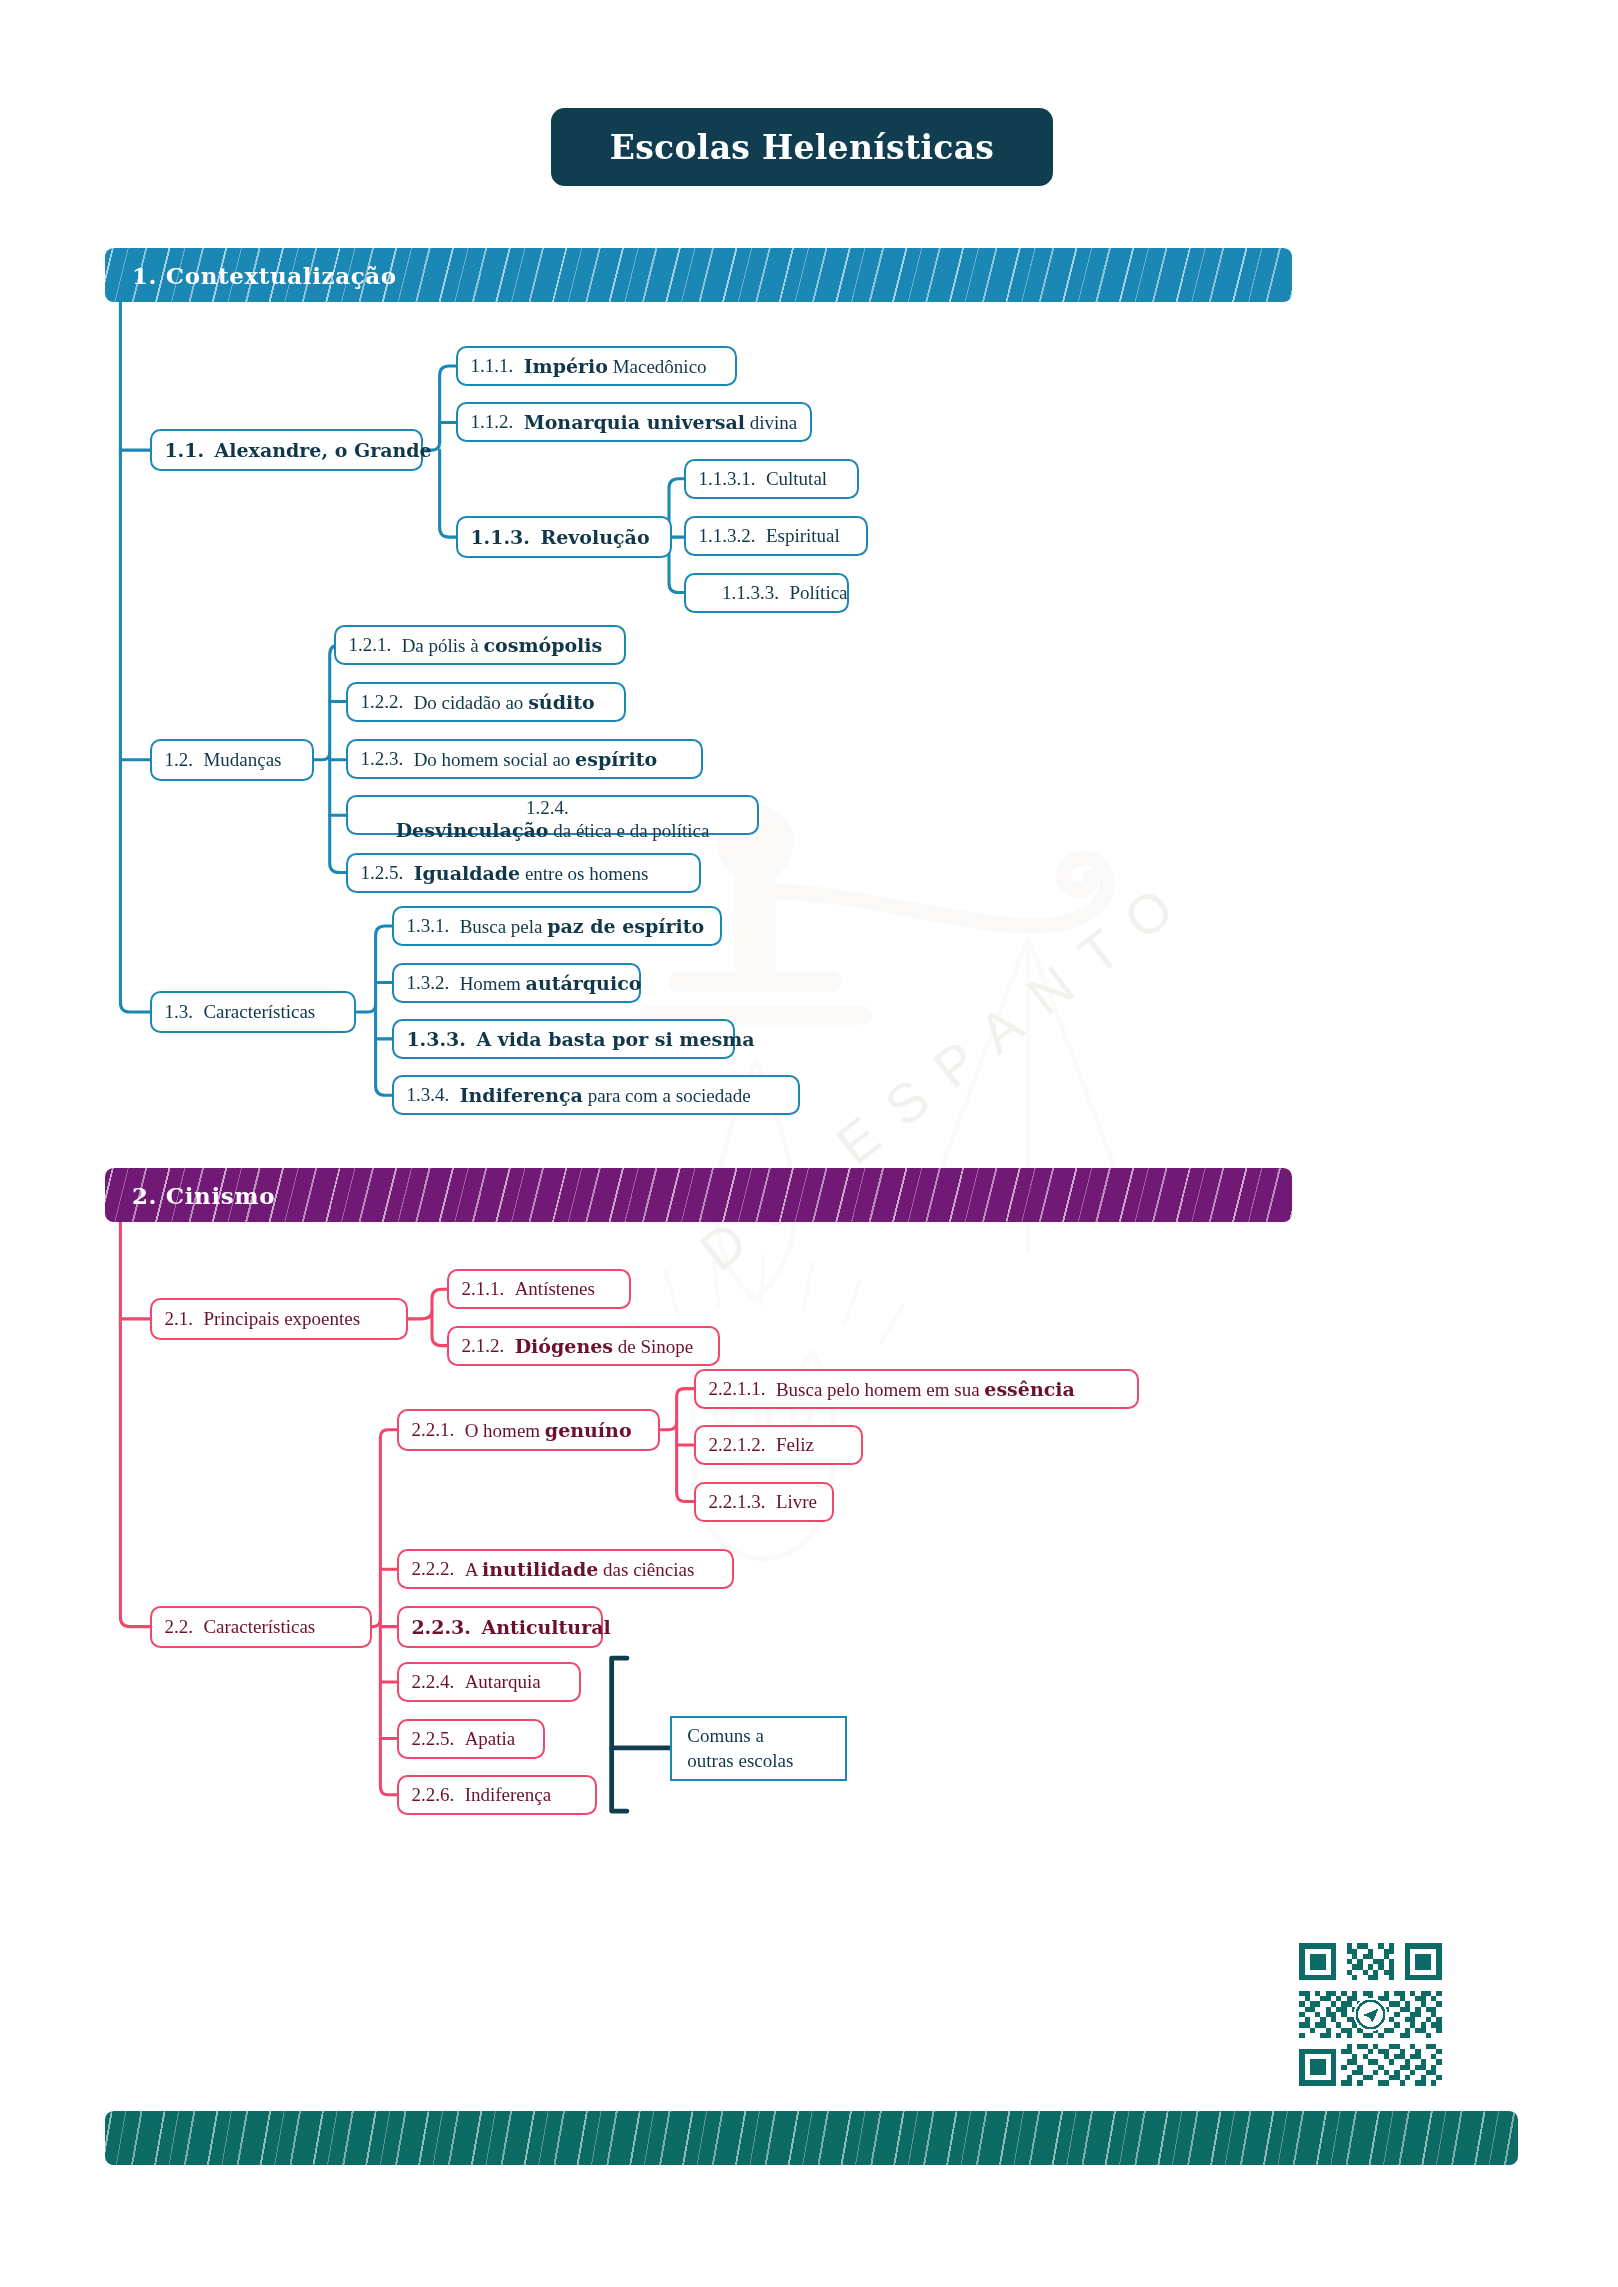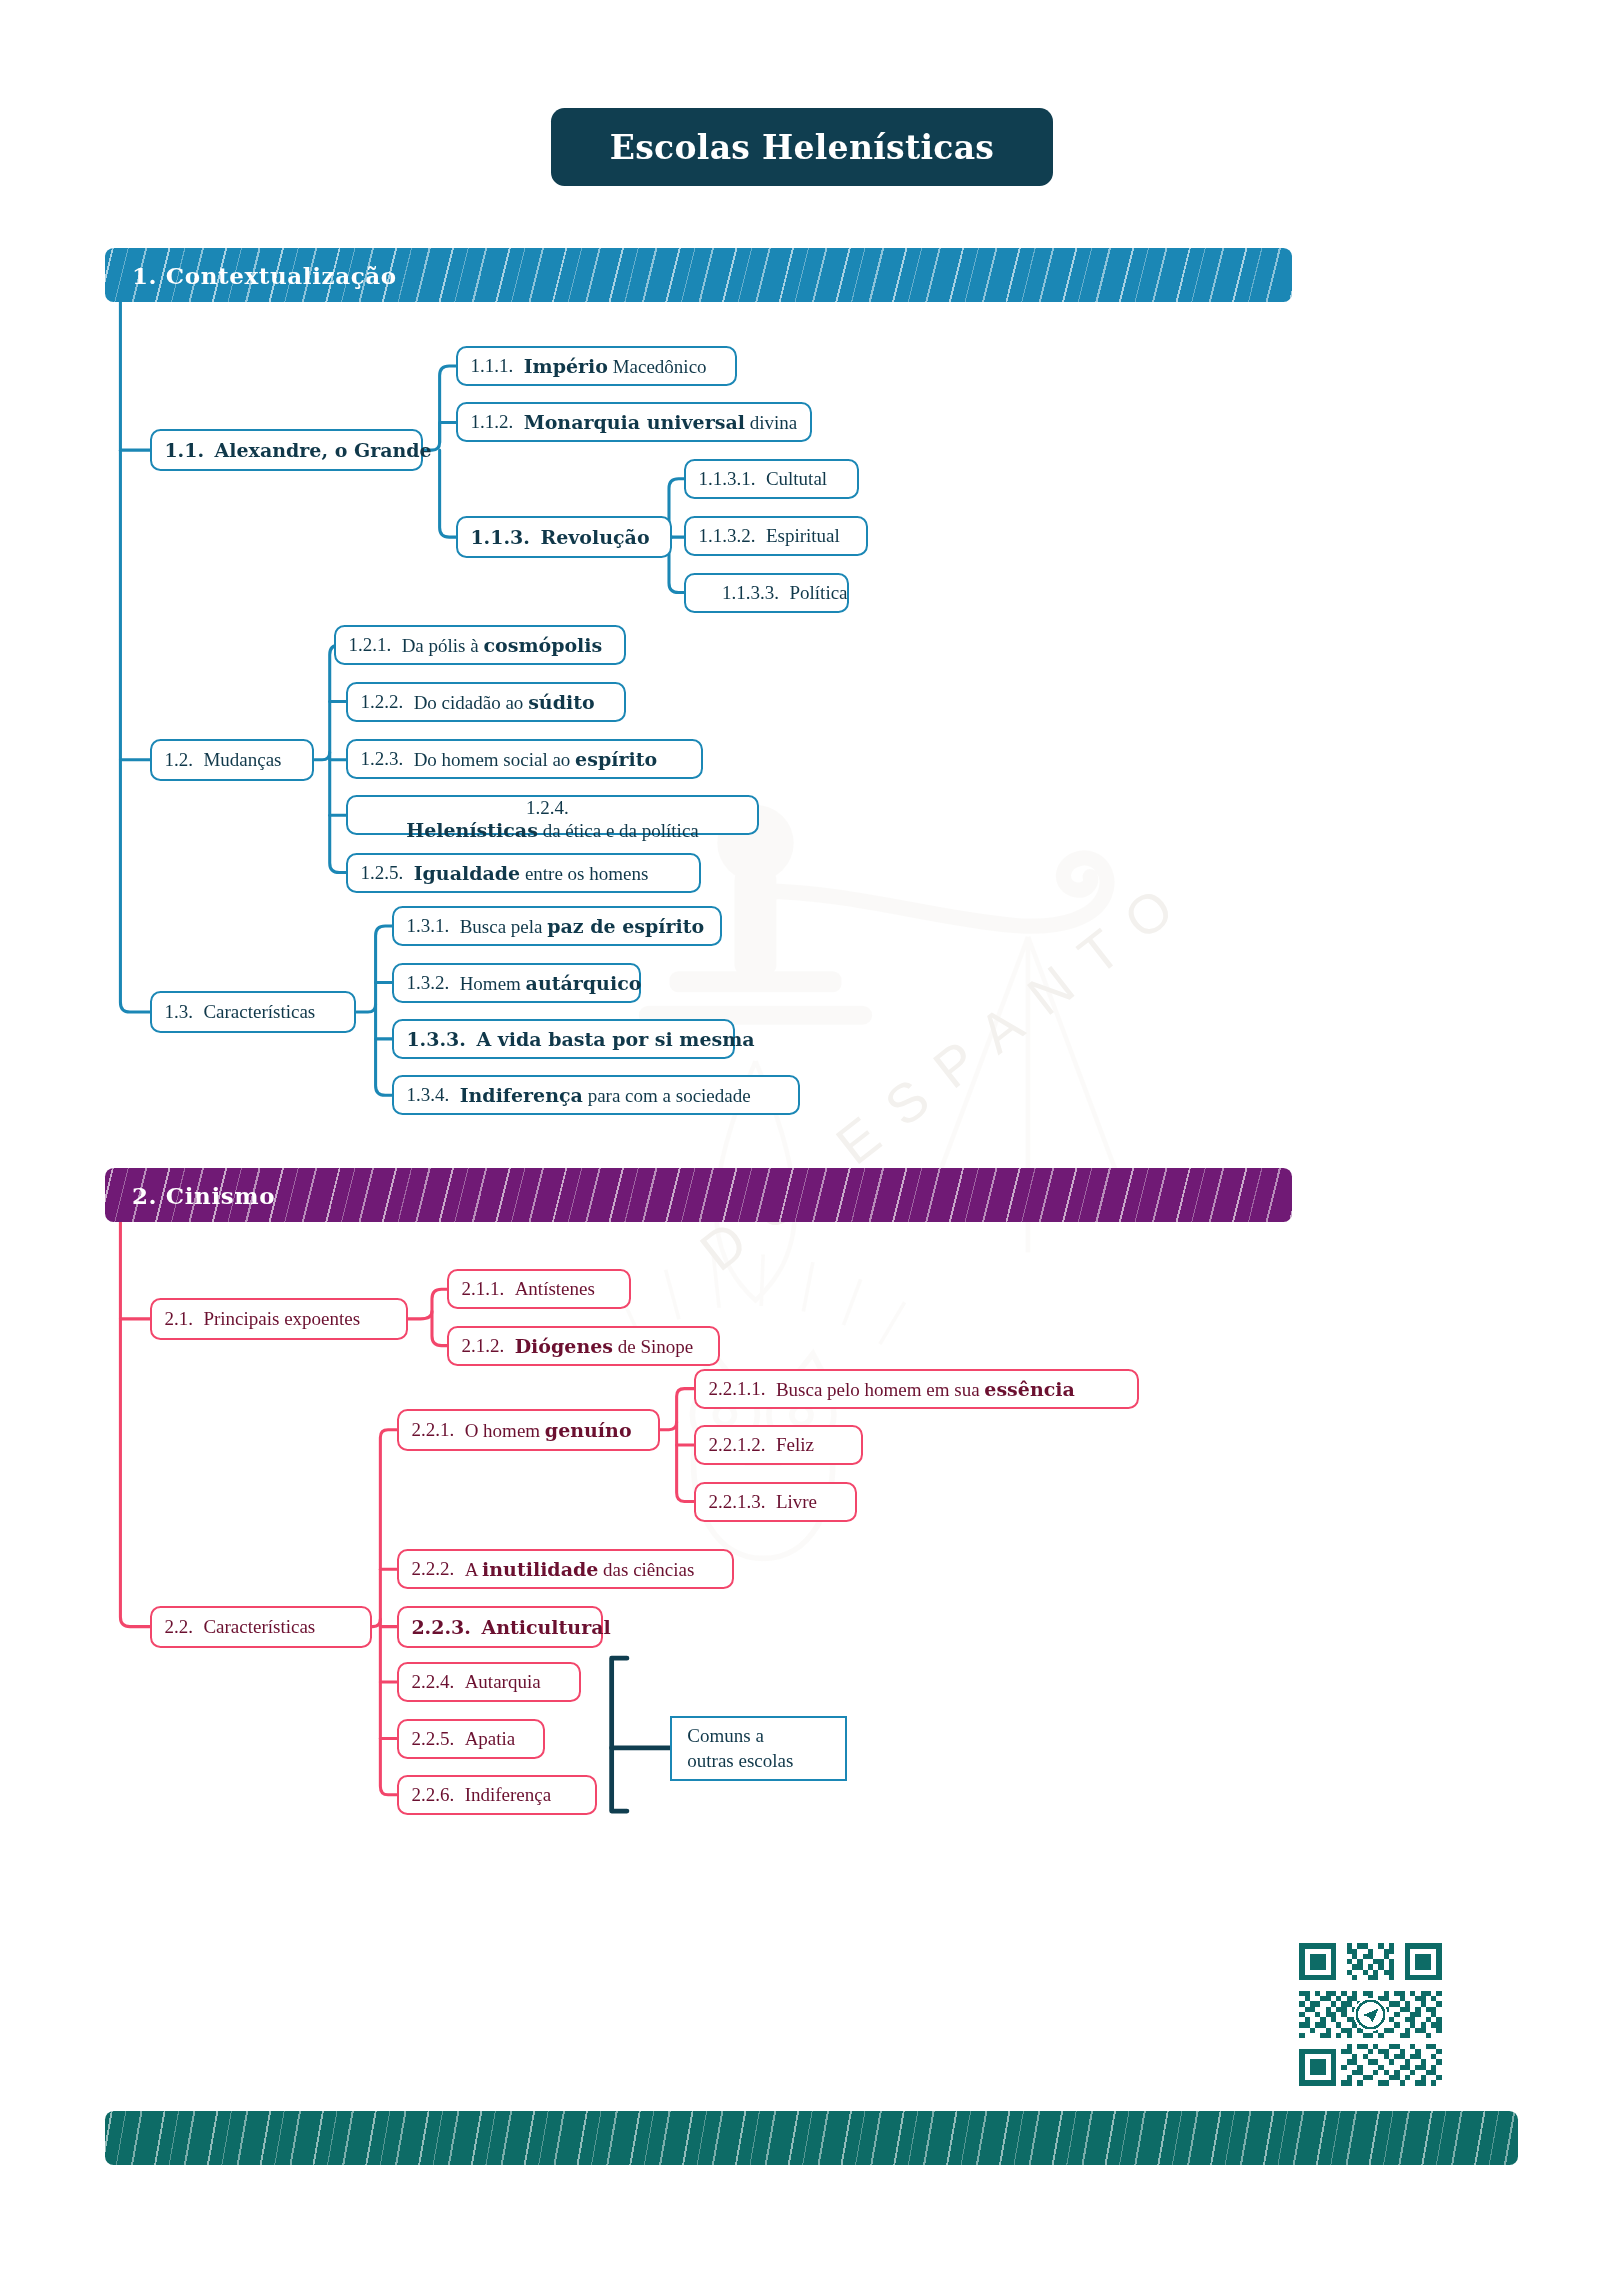--- a/index.html
+++ b/index.html
@@ -249,21 +249,21 @@
     <div class="node" style="left: 346px; top: 682px; width: 280px; height: 40px; font-size: 19px;">
       <span class="num">1.2.2.</span>
       <span><span>Do cidadão ao </span><b>súdito</b></span>
     </div>
     <div class="node" style="left: 346px; top: 739px; width: 357px; height: 40px; font-size: 19px;">
       <span class="num">1.2.3.</span>
       <span><span>Do homem social ao </span><b>espírito</b></span>
     </div>
     <div class="node" style="left: 346px; top: 795px; width: 413px; height: 40px; font-size: 19px; flex-direction: column;">
       <span class="num">1.2.4.</span>
-      <span><b>Helenísticas</b><span> da ética e da política</span></span>
+      <span><b>Desvinculação</b><span> da ética e da política</span></span>
     </div>
     <div class="node" style="left: 346px; top: 853px; width: 355px; height: 40px; font-size: 19px;">
       <span class="num">1.2.5.</span>
       <span><b>Igualdade</b><span> entre os homens</span></span>
     </div>
     <div class="node" style="left: 150px; top: 991px; width: 206px; height: 42px; font-size: 19px;">
       <span class="num">1.3.</span>
       <span><span>Características</span></span>
     </div>
     <div class="node" style="left: 392px; top: 906px; width: 330px; height: 40px; font-size: 19px;">
@@ -303,21 +303,21 @@
       <span><span>O homem </span><b>genuíno</b></span>
     </div>
     <div class="node pink" style="left: 694px; top: 1369px; width: 445px; height: 40px; font-size: 19px;">
       <span class="num">2.2.1.1.</span>
       <span><span>Busca pelo homem em sua </span><b>essência</b></span>
     </div>
     <div class="node pink" style="left: 694px; top: 1425px; width: 169px; height: 40px; font-size: 19px;">
       <span class="num">2.2.1.2.</span>
       <span><span>Feliz</span></span>
     </div>
-    <div class="node pink" style="left: 694px; top: 1482px; width: 163px; height: 40px; font-size: 19px;">
+    <div class="node pink" style="left: 694px; top: 1482px; width: 140px; height: 40px; font-size: 19px; border-radius: 10px;">
       <span class="num">2.2.1.3.</span>
       <span><span>Livre</span></span>
     </div>
     <div class="node pink" style="left: 397px; top: 1549px; width: 337px; height: 40px; font-size: 19px;">
       <span class="num">2.2.2.</span>
       <span><span>A </span><b>inutilidade</b><span> das ciências</span></span>
     </div>
     <div class="node pink" style="left: 397px; top: 1606px; width: 206px; height: 42px; font-size: 19px;">
       <span class="num b">2.2.3.</span>
       <span><b>Anticultural</b></span>

